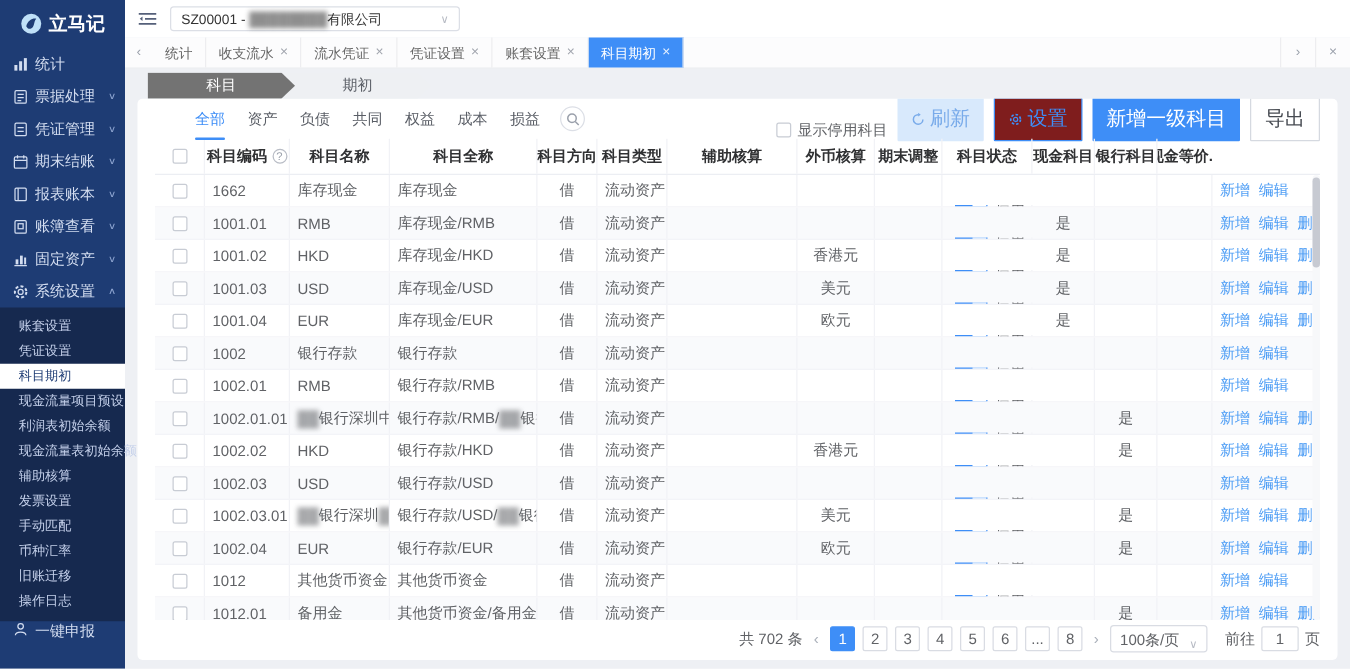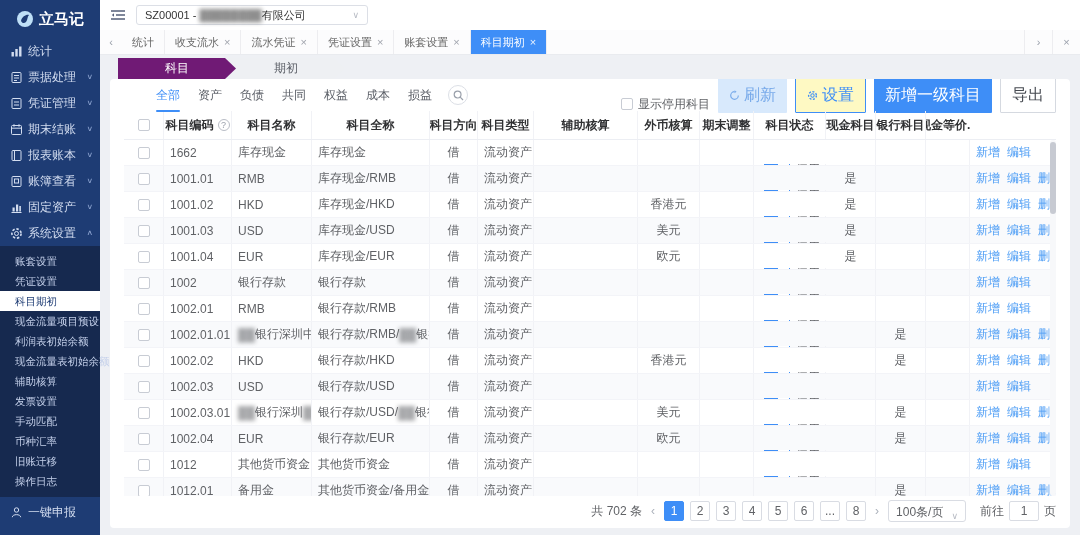--- a/index.html
+++ b/index.html
@@ -10,21 +10,21 @@
   
   .sidebar { width:100px; flex-shrink:0; background:#1e3c74; color:#d3ddf0; display:flex; flex-direction:column; }
   .logo { height:38px; display:flex; align-items:center; justify-content:center; gap:5px; color:#fff; font-size:15px; font-weight:bold; }
   .logo svg { flex-shrink:0; }
   .menu-item { height:26px; display:flex; align-items:center; gap:5px; padding:0 7px 0 10px; cursor:pointer; font-size:12px; white-space:nowrap; }
   .menu-item .mi-label { flex:1; }
   .menu-item .chev { font-size:9px; color:#8ca3cf; transform:scaleY(.8); }
   .submenu { background:#16294f; padding:5px 0 6px; }
   .submenu-item { height:20px; line-height:20px; padding-left:15px; font-size:10.5px; color:#c4d0ea; cursor:pointer; white-space:nowrap; }
   .submenu-item.active { background:#ffffff; color:#1e3c74; }
-  .sidebar-footer { height:30px; display:flex; align-items:center; gap:5px; padding-left:10px; cursor:pointer; }
+  .sidebar-footer { height:30px; display:flex; gap:5px; padding-left:10px; cursor:pointer; }
   .sidebar-fill { flex:1; }
 
   
   .main { flex:1; min-width:0; display:flex; flex-direction:column; }
   .topbar { height:30px; background:#fff; display:flex; align-items:center; gap:10px; padding:0 10px; }
   .collapse-btn { color:#55607a; cursor:pointer; display:flex; }
   .company-select { width:232px; height:20px; border:1px solid #dcdfe6; border-radius:3px; display:flex; align-items:center; justify-content:space-between; padding:0 8px; font-size:11px; color:#333; cursor:pointer; }
   .sel-chev { color:#b6bac3; font-size:9px; }
   .tabbar { height:25px; background:#fcfcfd; border-bottom:1px solid #e9ebef; display:flex; align-items:stretch; font-size:11px; color:#666; }
   .tab-nav { width:22px; display:flex; align-items:center; justify-content:center; color:#9aa0ab; cursor:pointer; }
@@ -33,36 +33,36 @@
   .tab.active { background:#3e8ef7; color:#fff; }
   .tab.active .tab-x { color:#e9f2ff; }
   .tabbar-right { margin-left:auto; display:flex; align-items:stretch; }
   .tabbar-right > div { width:28px; display:flex; align-items:center; justify-content:center; color:#9aa0ab; border-left:1px solid #ededf0; cursor:pointer; }
 
   
   .content { flex:1; padding:3px 10px 7px; display:flex; flex-direction:column; }
   .steps { display:flex; height:21px; margin-left:8px; font-size:12px; }
   .step { width:118px; display:flex; align-items:center; justify-content:center; position:relative;
           clip-path:polygon(0 0,calc(100% - 11px) 0,100% 50%,calc(100% - 11px) 100%,0 100%); cursor:pointer; }
-  .step.active { background:#701a75; color:#fff; z-index:2; }
+  .step.active { background:#737373; color:#fff; z-index:2; }
   .step.inactive { background:#eef0f3; color:#5a5e66; margin-left:-9px; z-index:1; }
 
   .card { background:#fff; border-radius:4px; padding:0 14px; display:flex; flex-direction:column; flex:1; overflow:hidden; }
 
   .filter-row { height:32px; display:flex; align-items:center; gap:18px; font-size:12px; color:#5a5e66;margin-left:32px; }
   .filter-tab { cursor:pointer; position:relative; }
   .filter-tab.active { color:#3e8ef7; }
   .filter-tab.active::after { content:''; position:absolute; left:0; right:0; bottom:-8px; height:2px; background:#3e8ef7; border-radius:1px; }
   .search-btn { width:20px; height:20px; border:1px solid #dcdfe6; border-radius:50%; display:flex; align-items:center; justify-content:center; color:#9aa0ab; cursor:pointer; margin-left:-2px; }
   .filter-right { margin-left:auto; display:flex; align-items:flex-end; gap:8px; }
   .chk-wrap { display:flex; align-items:center; gap:5px; cursor:pointer; color:#606266; }
   .chk { width:12px; height:12px; border:1px solid #c8ccd4; border-radius:2px; background:#fff; }
   .btn { height:35px; padding:0 11px; border-radius:1px; display:flex; align-items:center; gap:4px; font-size:16px; cursor:pointer; white-space:nowrap; }
   .btn-refresh { background:#d8e9fc; color:#79abea; }
-  .btn-settings { background:#fef9c3; border:1px solid #3e8ef7; color:#3e8ef7; }
+  .btn-settings { background:#7f1d1d; border:1px solid #3e8ef7; color:#3e8ef7; }
   .btn-primary { background:#3e8ef7; color:#fff; }
   .btn-export { background:#fff; border:1px solid #d5d9e0; color:#474b52; }
 
   
   .grid-cols { display:grid; grid-template-columns:40px 68px 80px 118px 48px 56px 104px 62px 54px 72px 50px 50px 44px minmax(0,1fr); }
   .thead { height:29px; align-items:stretch; color:#303133; font-weight:bold; border-bottom:1px solid #eceef3; }
   .thead > div { display:flex; align-items:center; justify-content:center; gap:4px; border-right:1px solid #f1f2f6; overflow:hidden; white-space:nowrap; }
   .thead > div:last-child { border-right:none; }
   .tbody { height:356px; overflow:hidden; position:relative; }
   .row { height:26px; border-bottom:1px solid #f3f4f8; }

